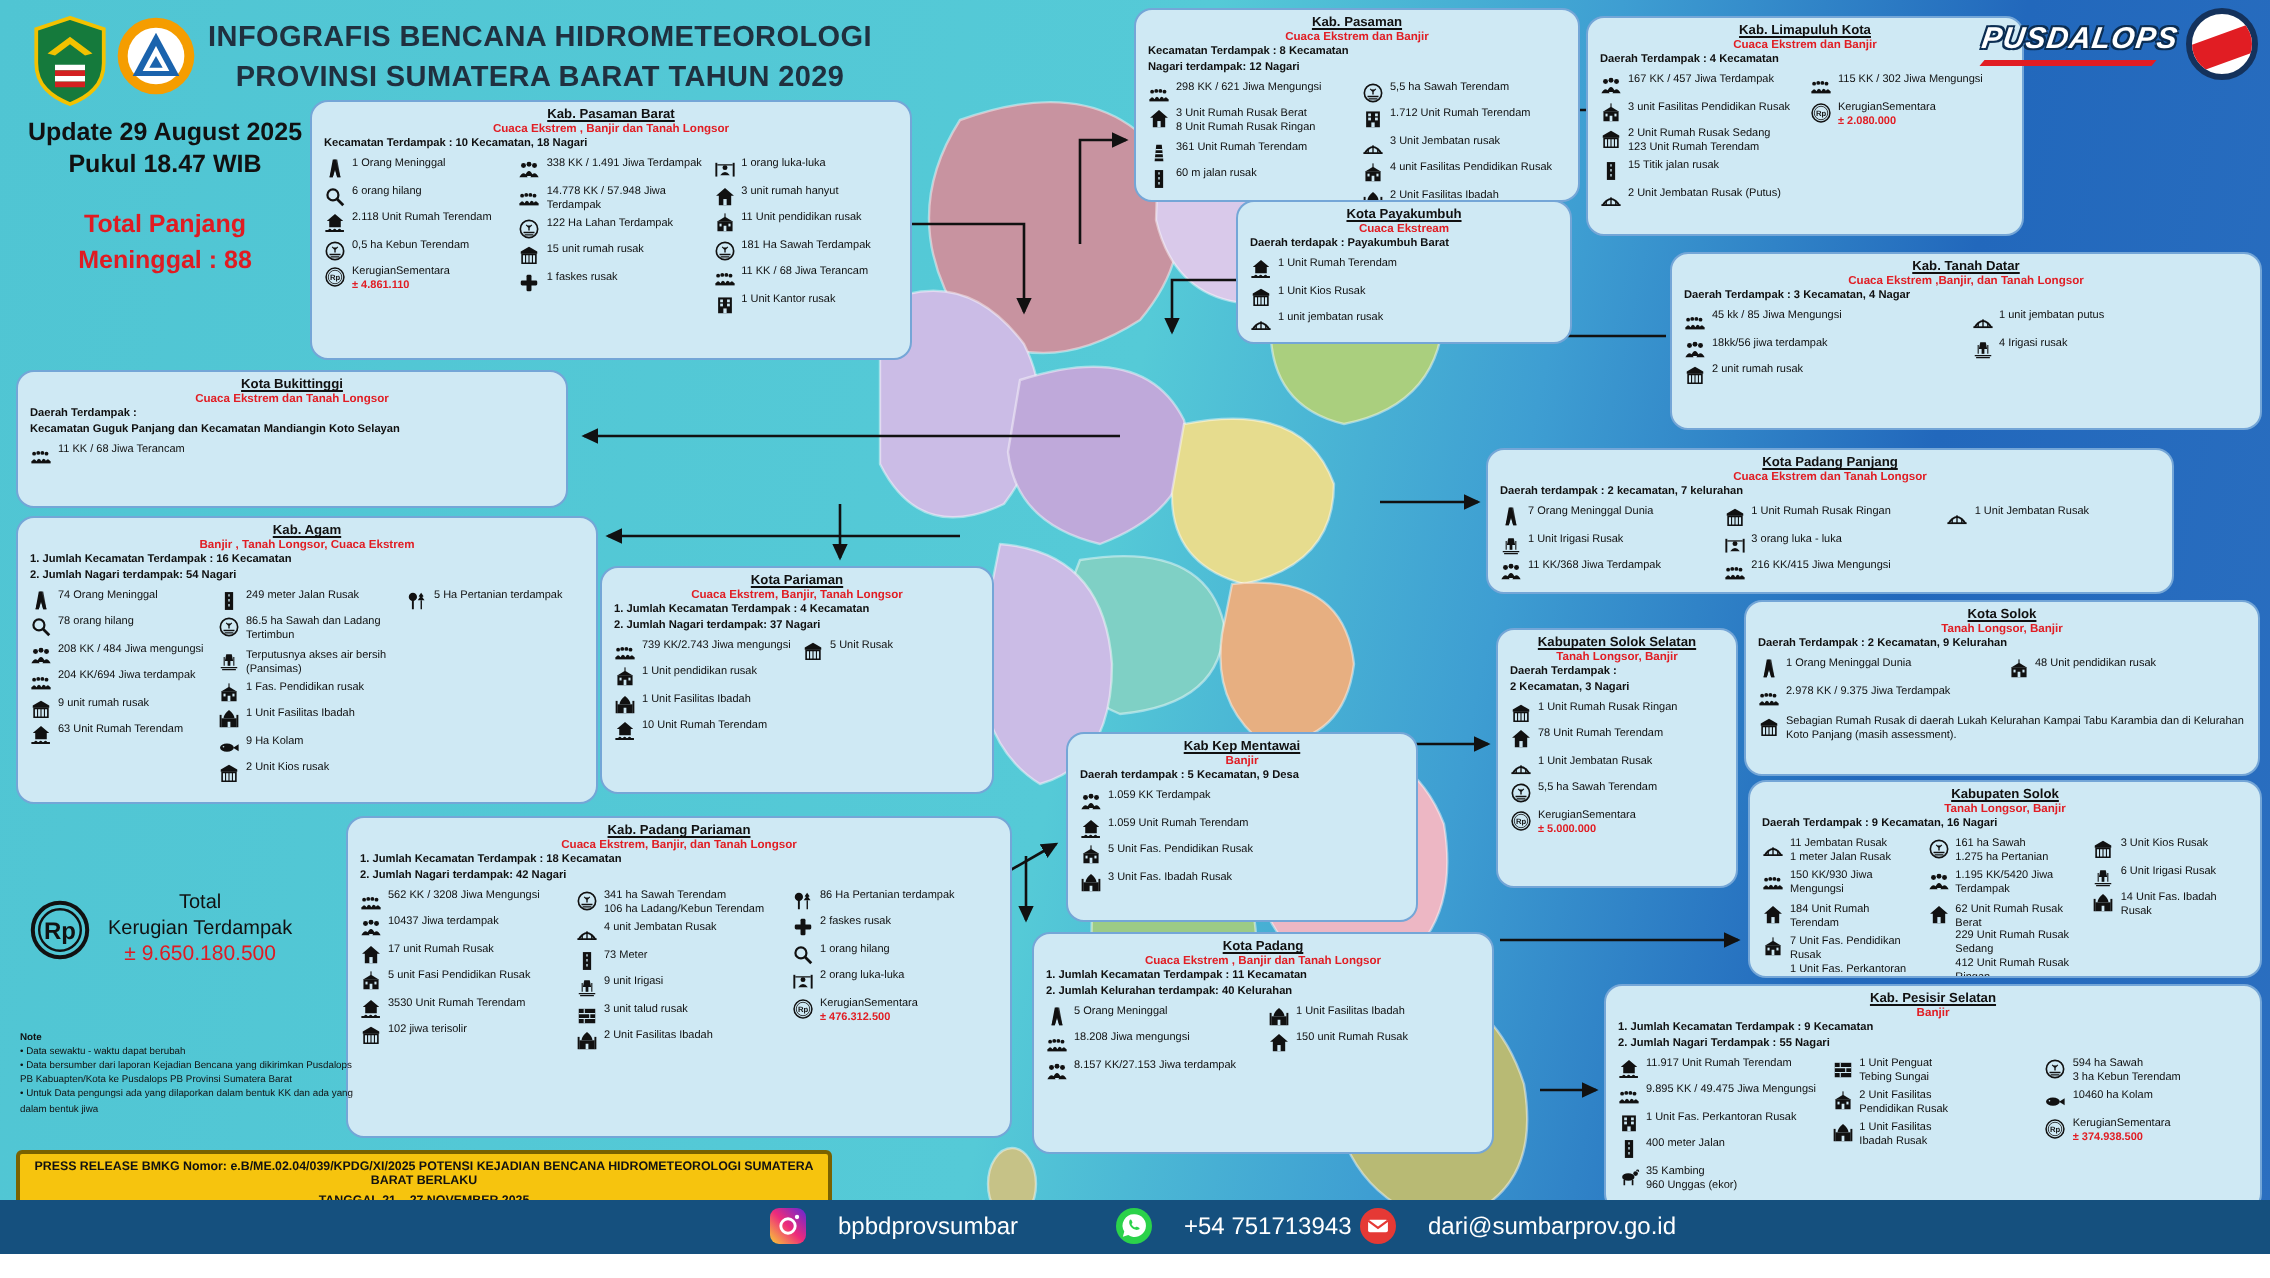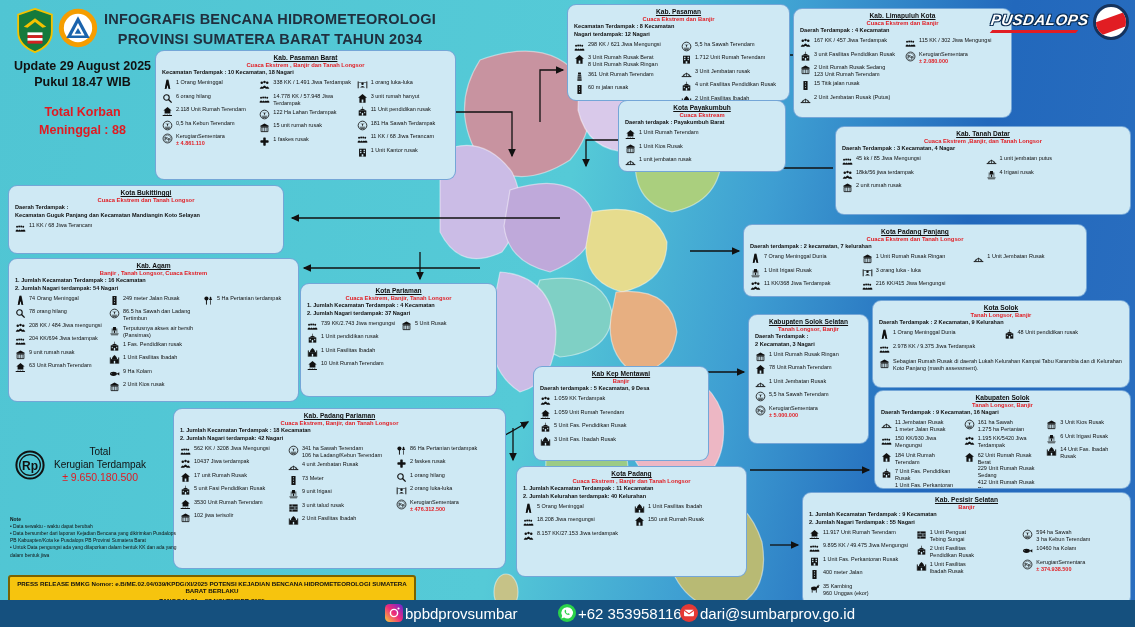--- a/index.html
+++ b/index.html
@@ -61,21 +61,21 @@
   #total-block .rp-big{width:32px;height:32px;flex:none}
   #total-block .tt{font-weight:normal;font-size:10px;color:#111;text-align:center;line-height:1.3}
   #total-block .tv{color:#e01b22;font-size:10.5px}
   #note-block{position:absolute;left:10px;top:516px;width:172px;z-index:4;font-size:4.9px;color:#111;line-height:1.45}
   #note-block .nt{font-weight:bold}
   #press-box{position:absolute;left:8px;top:575px;width:408px;height:34px;background:#f6c40e;border:2px solid #7a6200;
     border-radius:3px;z-index:4;box-sizing:border-box;display:flex;flex-direction:column;justify-content:space-evenly;
     font-size:6.2px;font-weight:bold;color:#111;text-align:center;padding:1px 4px}
   
   #footer{position:absolute;left:0;bottom:0;width:1135px;height:27px;background:#15507e;z-index:6}
-  .fitem{position:absolute;top:4px;display:flex;align-items:center;gap:2px;color:#fff;font-size:15px}
+  .fitem{position:absolute;top:4px;display:flex;align-items:center;gap:16px;color:#fff;font-size:12px}
   .fitem .fic{width:18px;height:18px;flex:none}
   .fitem .fic svg{width:100%;height:100%;display:block}
   #f-ig{left:385px}
   #f-wa{left:558px}
   #f-em{left:680px}
 </style>
 </head>
 <body>
 
 <div id="canvas">
@@ -135,28 +135,28 @@
   </svg>
   <svg id="logo-bpbd" class="logo" viewBox="0 0 48 48" xmlns="http://www.w3.org/2000/svg">
     <circle cx="24" cy="24" r="23" fill="#f59d00"></circle>
       <circle cx="24" cy="24" r="17" fill="#fff"></circle>
     <path d="M24 10 38 36H10z" fill="#1a63ad"></path>
       <path d="M24 18 32 33H16z" fill="#fff"></path>
       <path d="M24 24 28 31H20z" fill="#1a63ad"></path>
   </svg>
   <div id="main-title">
     <div>INFOGRAFIS BENCANA HIDROMETEOROLOGI</div>
-    <div>PROVINSI SUMATERA BARAT TAHUN 2034</div>
+    <div>PROVINSI SUMATERA BARAT TAHUN 2029</div>
   </div>
   <div id="update-block">
     <div>Update 29 August 2025</div>
     <div>Pukul 18.47 WIB</div>
   </div>
   <div id="korban-block">
-    <div>Total Korban</div>
+    <div>Total Panjang</div>
     <div>Meninggal : 88</div>
   </div>
   <div class="pusdalops">
     <div>
       <div class="pd-text">PUSDALOPS</div>
       <div class="pd-bar"></div>
     </div>
     <div class="pd-badge"></div>
   </div>
 
@@ -1937,21 +1937,21 @@
       <span>bpbdprovsumbar</span>
     </div>
     <div class="fitem" id="f-wa">
       <span class="fic">
         <svg viewBox="0 0 20 20" xmlns="http://www.w3.org/2000/svg">
           <circle cx="10" cy="10" r="10" fill="#2bd24a"></circle>
           <path fill="#fff" d="M10 3.5a6.3 6.3 0 0 0-5.4 9.6L3.8 16l3-1a6.3 6.3 0 1 0 3.2-11.5z"></path>
           <path d="M7.5 7c.3-.8.9-.8 1.2-.1l.4.9c.1.3 0 .6-.2.8l-.3.3c.4.9 1.1 1.6 2 2l.3-.3c.2-.2.5-.3.8-.2l.9.4c.7.3.7.9-.1 1.2-2.6 1-6-2.4-5-5z" fill="#2bd24a"></path>
         </svg>
       </span>
-      <span>+62 353958116</span>
+      <span>+54 751713943</span>
     </div>
     <div class="fitem" id="f-em">
       <span class="fic">
         <svg viewBox="0 0 20 20" xmlns="http://www.w3.org/2000/svg">
           <circle cx="10" cy="10" r="10" fill="#e53935"></circle>
           <rect x="4.5" y="6.5" width="11" height="7" rx="1" fill="#fff"></rect>
           <path d="M4.5 7l5.5 4 5.5-4" stroke="#e53935" stroke-width="1.2" fill="none"></path>
         </svg>
       </span>
       <span>dari@sumbarprov.go.id</span>

